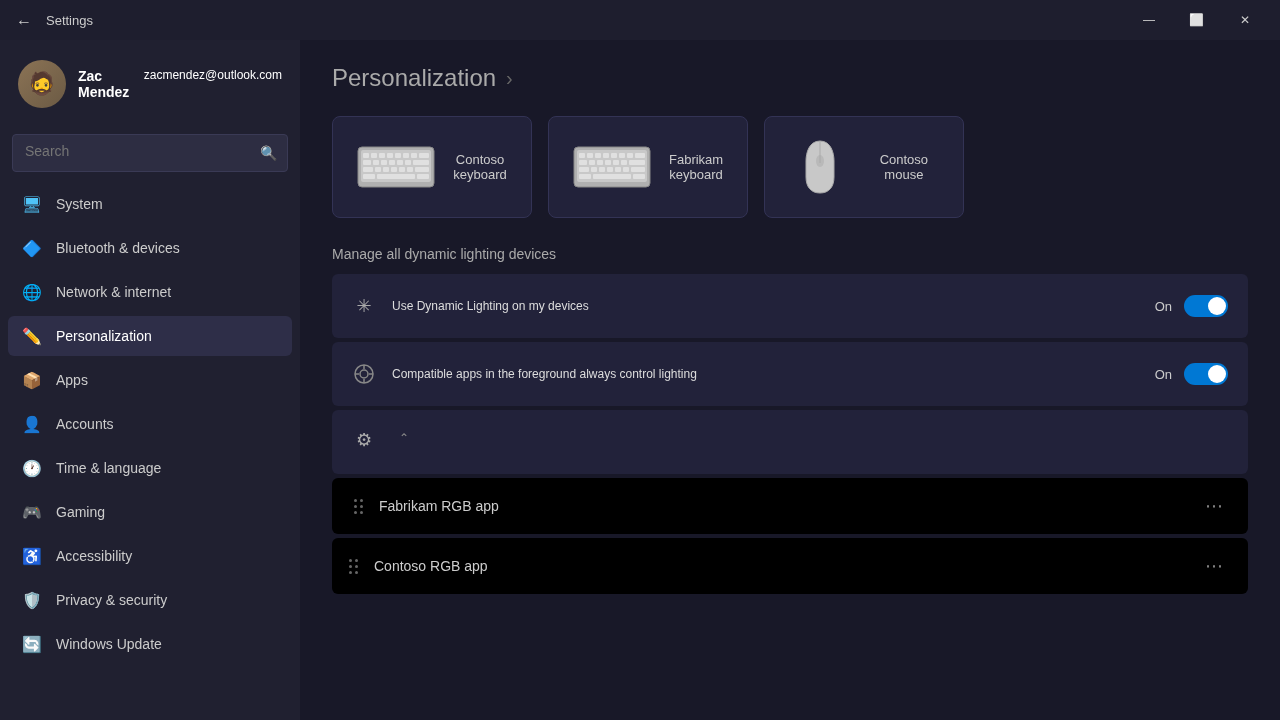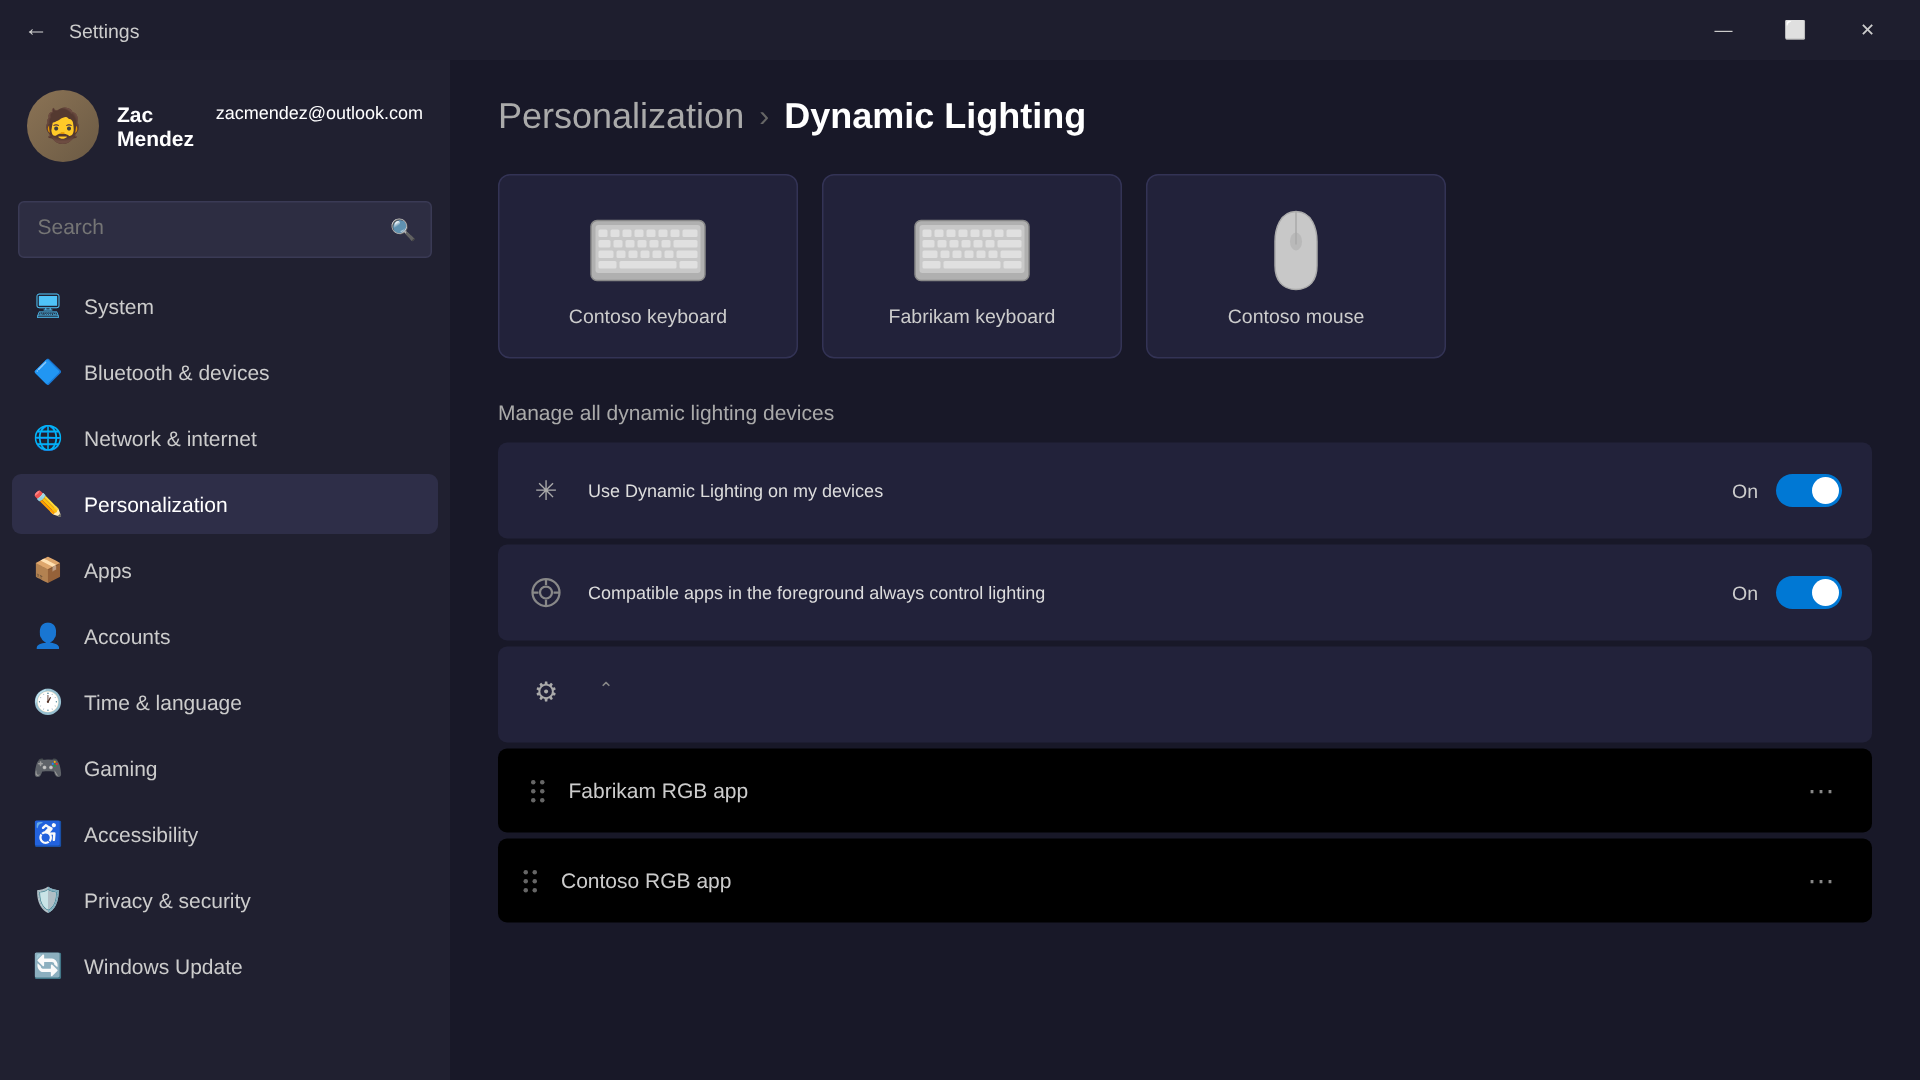--- a/index.html
+++ b/index.html
@@ -205,23 +205,23 @@
       display: flex;
       gap: 16px;
       margin-bottom: 28px;
     }
     .device-card {
       background: #22223a;
       border: 1px solid #333355;
       border-radius: 8px;
       padding: 20px 24px;
       display: flex;
-      flex-direction: column;
-      align-items: center;
-      gap: 6px;
+      flex-direction: row;
+      align-items: center;
+      gap: 18px;
       cursor: pointer;
       min-width: 160px;
       flex: 1;
       max-width: 200px;
     }
     .device-icon-area {
       width: 80px;
       height: 60px;
       display: flex;
       align-items: center;
@@ -445,21 +445,20 @@
       <span>Windows Update</span>
     </div>
 
   </div>
 
   <div class="content">
 
     <div class="breadcrumb">
       <span class="breadcrumb-parent">Personalization</span>
       <span class="breadcrumb-sep">›</span>
-      <span class="breadcrumb-current">Dynamic Lighting</span>
     </div>
 
     <div class="device-cards">
 
       <div class="device-card">
         <div class="device-icon-area">
           <svg class="keyboard-svg" viewBox="0 0 78 42">
             <rect x="1" y="1" width="76" height="40" rx="4" fill="#b0b0b0" stroke="#888" stroke-width="1"></rect>
             <rect x="4" y="4" width="70" height="32" rx="2" fill="#c8c8c8"></rect>
 

